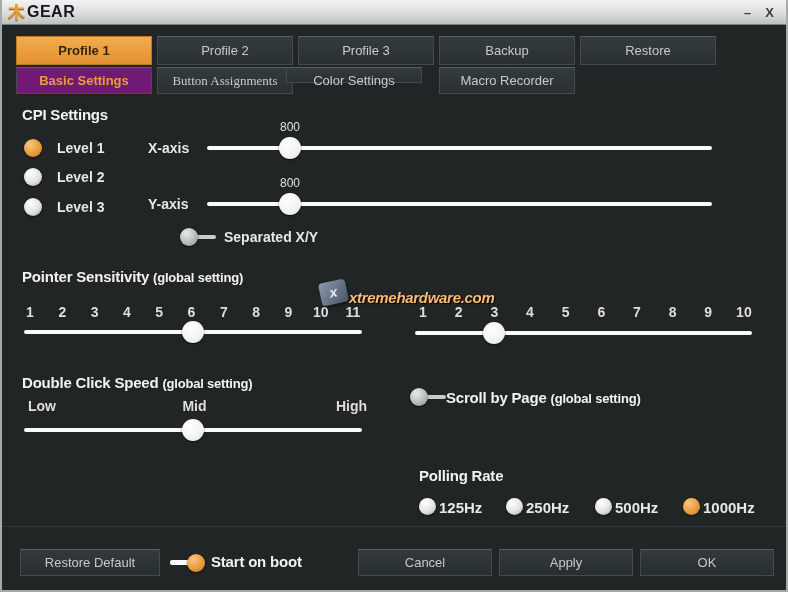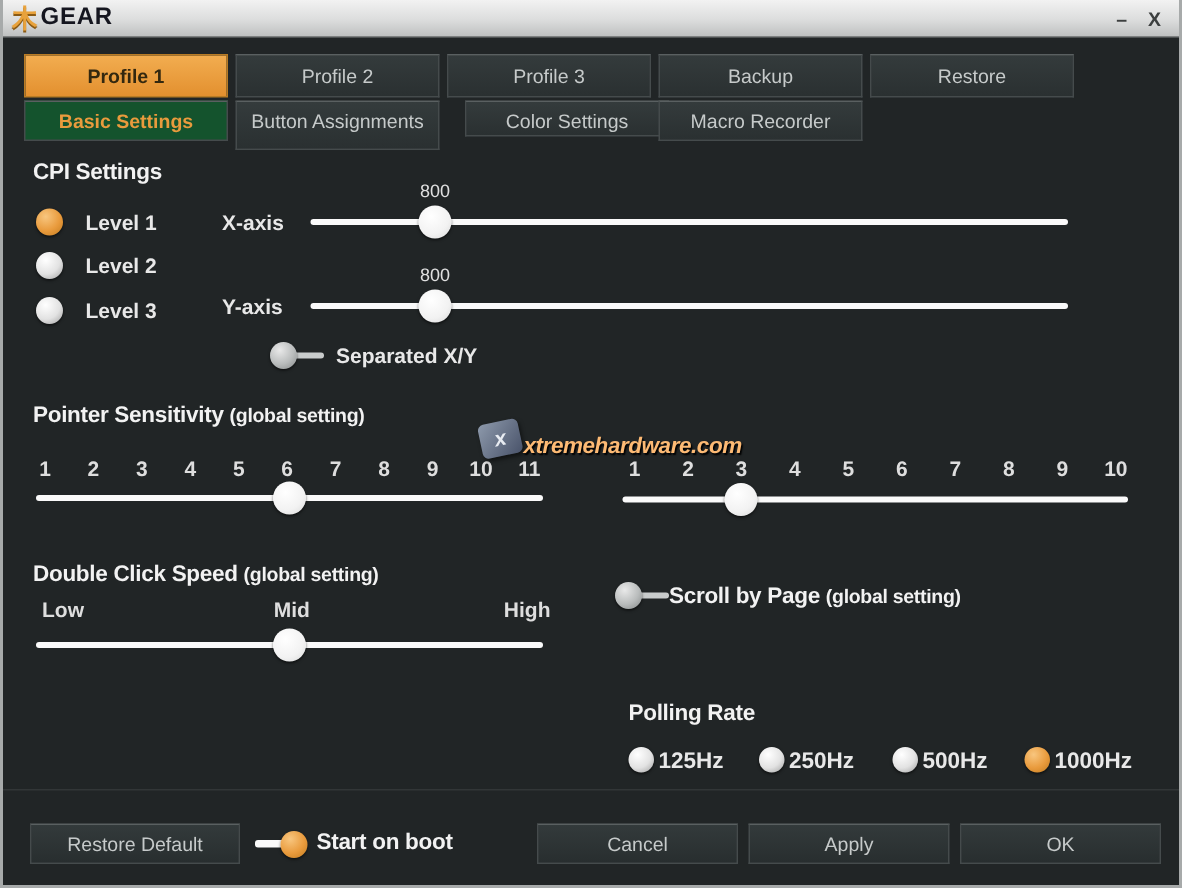--- a/index.html
+++ b/index.html
@@ -25,21 +25,21 @@
   .tab {
     position:absolute; height:29px; width:136px;
     background:linear-gradient(#343b3c, #2a3031);
     border:1px solid #454b4c; border-top-color:#5a6061;
     color:#c6caca; font-size:13px; text-align:center; line-height:27px;
   }
   .tab.active-profile {
     background:linear-gradient(#f2ad50, #e3902f);
     border:1px solid #b97c25; color:#33280f; font-weight:bold;
   }
-  .tab.active-sub { background:#14532d; color:#e99b3d; font-weight:bold; }
+  .tab.active-sub { background:#701a75; color:#e99b3d; font-weight:bold; }
   
   .h1 { position:absolute; color:#f2f2f2; font-weight:bold; font-size:15px; letter-spacing:-0.2px; }
   .sub { font-size:13px; }
   .lbl { position:absolute; color:#e8e8e8; font-weight:bold; font-size:14px; }
   .val { position:absolute; color:#e0e0e0; font-size:12px; text-align:center; width:40px; }
   
   .track { position:absolute; height:4px; background:#fafafa; border-radius:2px; }
   .thumb { position:absolute; width:22px; height:22px; border-radius:50%;
     background:radial-gradient(circle at 38% 32%, #ffffff, #f2f2f2 60%, #d8d8d8);
     box-shadow:0 1px 2px rgba(0,0,0,.6); }
@@ -86,22 +86,22 @@
     </div>
   </div>
 
   <div class="tab active-profile" style="left:14px; top:36px;">Profile 1</div>
   <div class="tab" style="left:155px; top:36px;">Profile 2</div>
   <div class="tab" style="left:296px; top:36px;">Profile 3</div>
   <div class="tab" style="left:437px; top:36px;">Backup</div>
   <div class="tab" style="left:578px; top:36px;">Restore</div>
 
   <div class="tab active-sub" style="left:14px; top:67px; height:27px; line-height:25px;">Basic Settings</div>
-  <div class="tab" style="left:155px; top:67px; height:33px; line-height:25px;">Button Assignments</div>
-  <div class="tab" style="left:308px; top:67px; height:24px; line-height:25px;">Color Settings</div>
+  <div class="tab" style="left:155px; top:67px; height:27px; line-height:25px;font-family:Liberation Serif, serif;">Button Assignments</div>
+  <div class="tab" style="left:284px; top:67px; height:16px; line-height:25px;">Color Settings</div>
   <div class="tab" style="left:437px; top:67px; height:27px; line-height:25px;">Macro Recorder</div>
 
   <div class="h1" style="left:20px; top:106px;">CPI Settings</div>
 
   <div class="radio sel" style="left:22px; top:139px;"></div>
   <div class="lbl" style="left:55px; top:140px;">Level 1</div>
   <div class="radio" style="left:22px; top:168px;"></div>
   <div class="lbl" style="left:55px; top:169px;">Level 2</div>
   <div class="radio" style="left:22px; top:198px;"></div>
   <div class="lbl" style="left:55px; top:199px;">Level 3</div>

